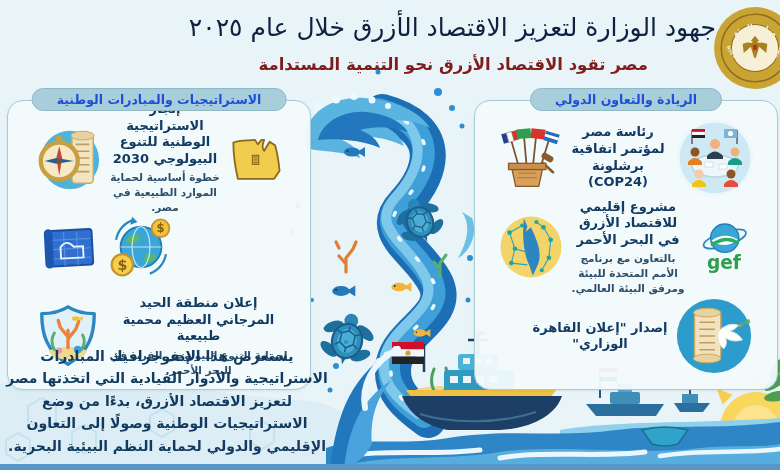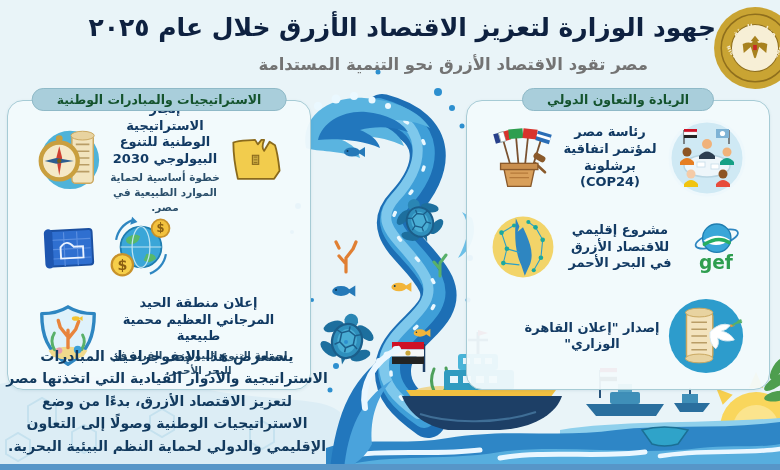--- a/index.html
+++ b/index.html
@@ -6,42 +6,42 @@
   body{
     width:780px;height:470px;overflow:hidden;position:relative;
     background:#e9f4f8;
     font-family:"DejaVu Sans","Liberation Sans",sans-serif;
   }
   #art{position:absolute;left:0;top:0;z-index:1;}
   
   .title{
     position:absolute;top:13px;right:64px;z-index:3;
     direction:rtl;white-space:nowrap;
-    font-size:25px;font-weight:bold;color:#0e2140;letter-spacing:-0.5px;
+    font-size:25px;font-weight:normal;color:#0e2140;letter-spacing:-0.5px;
   }
   .subtitle{
     position:absolute;top:55px;right:132px;z-index:3;
     direction:rtl;white-space:nowrap;
-    font-size:16.5px;font-weight:bold;color:#737373;
+    font-size:16.5px;font-weight:bold;color:#7f1d1d;
   }
   .logo{position:absolute;top:5px;right:-18px;width:86px;height:86px;z-index:3;}
   
   .card{
     position:absolute;top:100px;width:302px;height:288px;z-index:2;
     background:rgba(242,250,252,.95);
     border:1.6px solid #a6cbd5;border-radius:16px;
     box-shadow:0 1px 3px rgba(70,120,140,.12);
   }
   .card.left{left:7px;}
-  .card.right{right:10px;}
+  .card.right{right:2px;}
   .pill{
     position:absolute;top:-13px;left:50%;transform:translateX(-50%);
     background:#a9cedb;border:1px solid #8fb9c7;border-radius:999px;
     padding:3px 24px;white-space:nowrap;
-    font-size:12.5px;font-weight:bold;color:#14532d;direction:rtl;
+    font-size:12.5px;font-weight:bold;color:#1d4ed8;direction:rtl;
   }
   .rows{display:flex;flex-direction:column;height:100%;box-sizing:border-box;padding:12px 19px 8px;}
   .row{flex:1;display:flex;align-items:center;gap:3px;padding:1px 3px;min-height:0;}
   .icon-box{flex:0 0 76px;display:flex;align-items:center;justify-content:center;}
   .icon-box.sm{flex:0 0 64px;}
   .icon-box.ghost{flex:0 0 30px;}
   .txt{flex:1;direction:rtl;text-align:center;min-width:0;}
   .item-title{font-size:13px;font-weight:bold;color:#123a63;line-height:1.28;}
   .item-desc{font-size:10.5px;font-weight:600;color:#2b4f6b;line-height:1.4;margin-top:3px;}
   
@@ -409,20 +409,21 @@
               <circle cx="44" cy="10" r="2.3"></circle>
               <circle cx="52" cy="16" r="2.6"></circle>
             <circle cx="60" cy="30" r="2.6"></circle>
               <circle cx="58" cy="50" r="2.6"></circle>
               <circle cx="50" cy="64" r="2.3"></circle>
           </g>
         </svg>
       </div>
       <div class="txt">
         <div class="item-title">مشروع إقليمي للاقتصاد الأزرق في البحر الأحمر</div>
+        <div class="item-desc">بالتعاون مع برنامج الأمم المتحدة للبيئة ومرفق البيئة العالمي.</div>
       </div>
       <div class="icon-box sm">
         <svg width="62" height="62" viewBox="0 0 70 70">
           <ellipse cx="37" cy="26" rx="25" ry="8" fill="none" stroke="#2e86c1" stroke-width="2" transform="rotate(-18 37 26)"></ellipse>
           <circle cx="37" cy="25" r="16" fill="#3aa6d8" stroke="#1f7db0" stroke-width="1.5"></circle>
           <path d="M22 28 Q37 17 52 27 Q37 38 22 28 Z" fill="#ffffff"></path>
           <path d="M23 32 Q39 22 51 30" stroke="#27ae60" stroke-width="4" fill="none" stroke-linecap="round"></path>
           <text x="36" y="60" text-anchor="middle" font-size="21" font-weight="bold" fill="#2e9e4f" font-family="DejaVu Sans, sans-serif">gef</text>
         </svg>
       </div>

